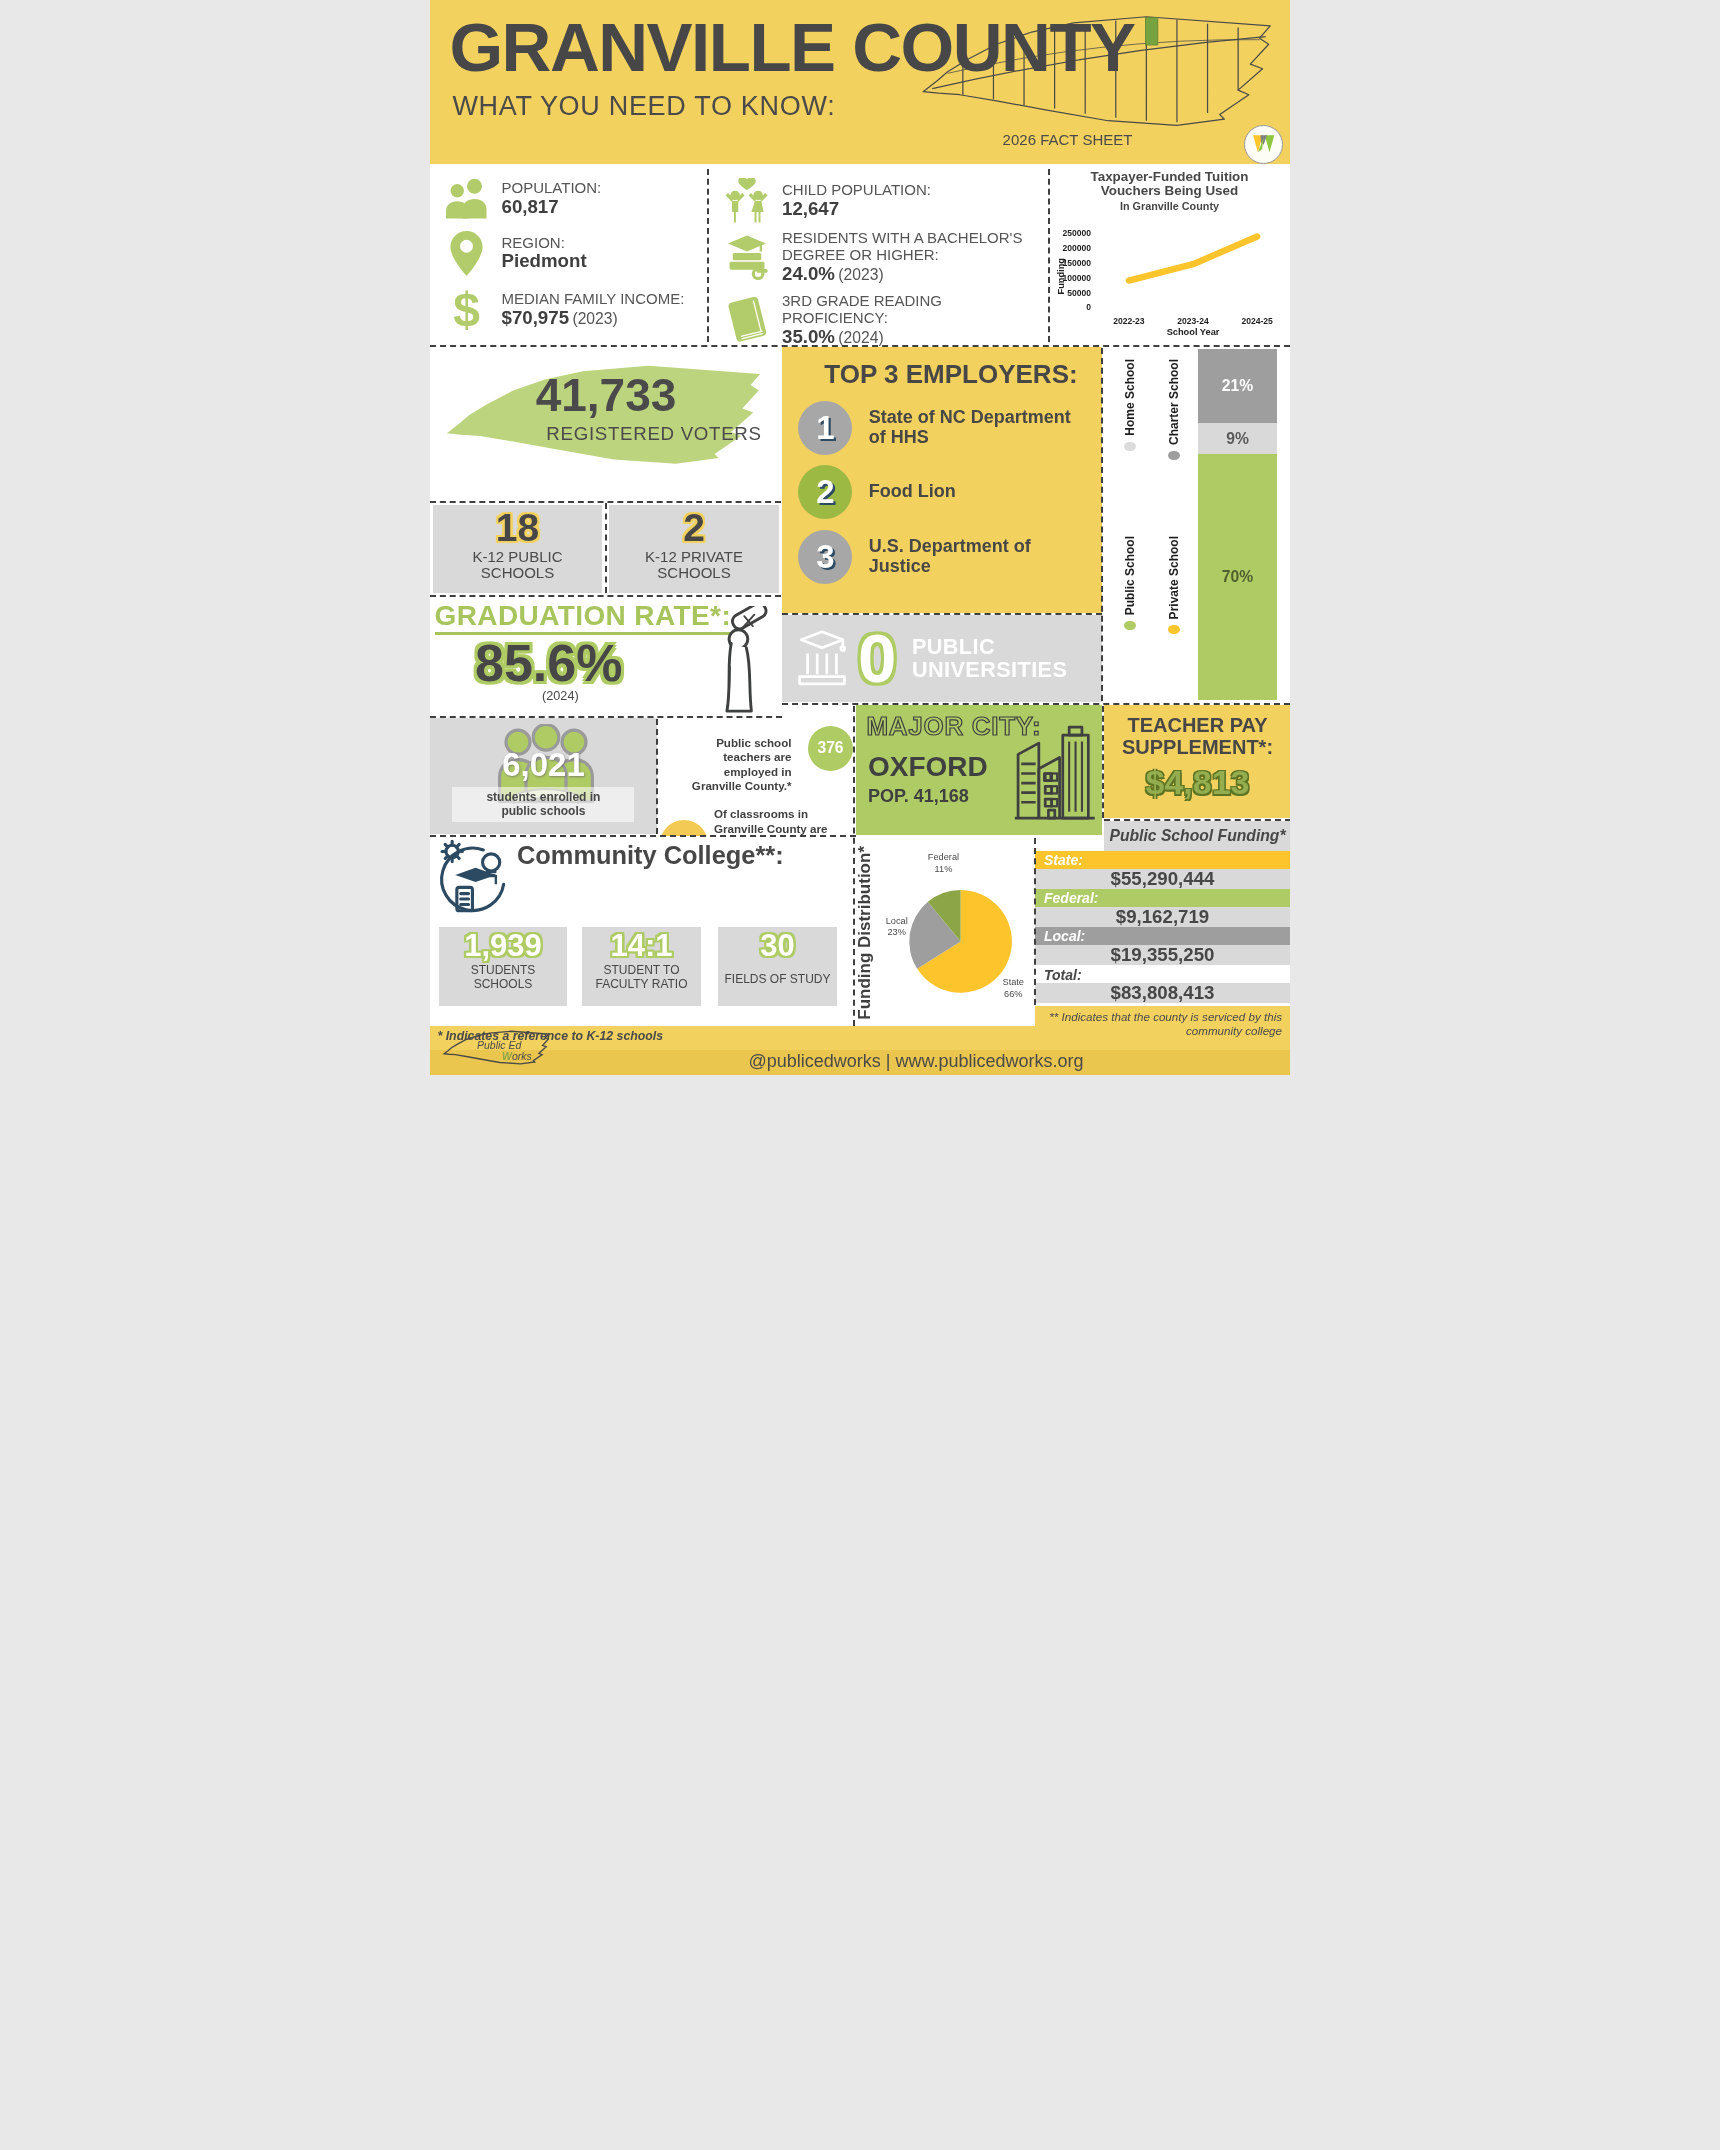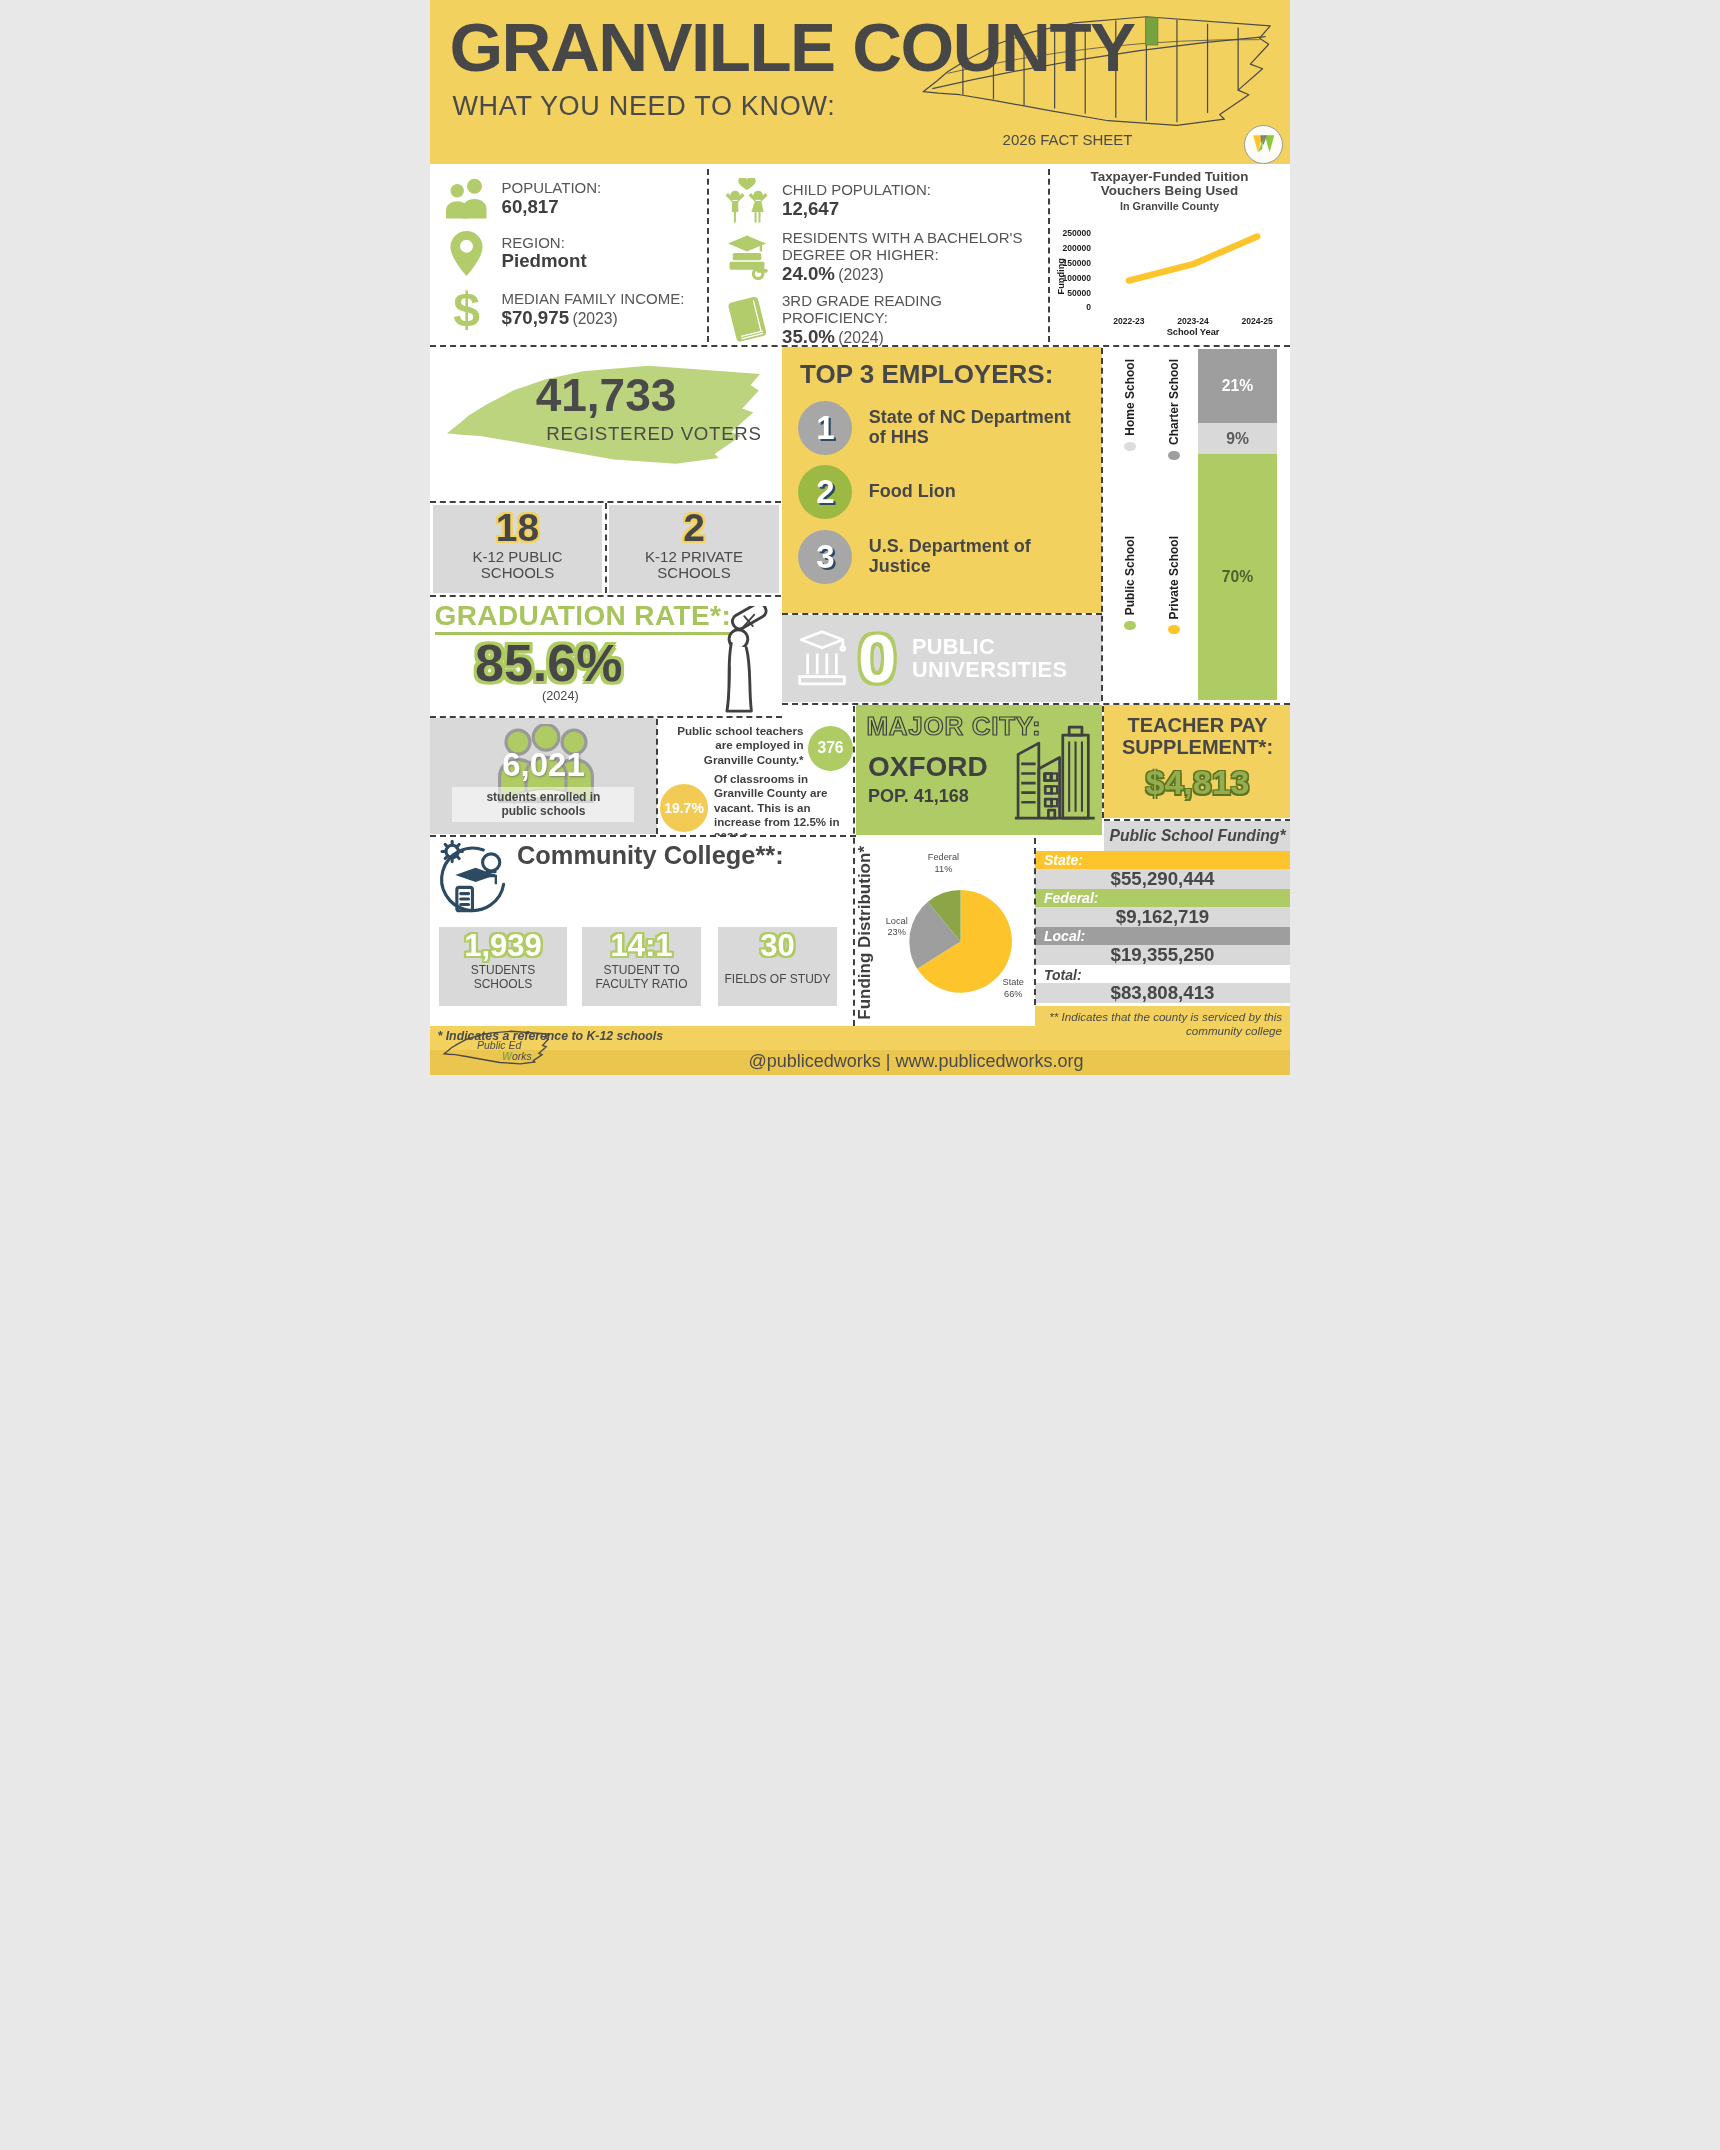--- a/index.html
+++ b/index.html
@@ -40,21 +40,21 @@
   .schoolbox .l{font-size:15px;color:#4a4a4a;line-height:1.1;}
   
   #grad{left:0;top:597px;width:352px;height:118px;}
   #grad .t{font-size:28px;font-weight:bold;color:#A8C45C;border-bottom:3px solid #A8C45C;display:inline-block;margin:3px 0 1.5px 4.5px;letter-spacing:0.4px;white-space:nowrap;}
   #grad .v{font-size:52px;font-weight:bold;color:#474747;margin-left:45px;line-height:1.0;
      text-shadow:-3px -3px 0 #AFCB64,3px -3px 0 #AFCB64,-3px 3px 0 #AFCB64,3px 3px 0 #AFCB64,0 -3px 0 #AFCB64,0 3px 0 #AFCB64,-3px 0 0 #AFCB64,3px 0 0 #AFCB64;}
   #grad .y{font-size:12.7px;color:#474747;margin-left:112px;}
   #grad svg{position:absolute;right:6px;top:9px;}
   
   #empl{left:352px;top:347px;width:320px;height:266px;background:#F2D15F;}
-  #empl .t{font-size:26px;font-weight:bold;color:#474747;margin:12px 0 4.5px 18px;white-space:nowrap;}
+  #empl .t{font-size:26px;font-weight:bold;color:#474747;margin:12px 0 4.5px 18px;white-space:nowrap;text-align:center;}
   .emp-item{display:flex;align-items:center;gap:16.4px;margin:10.5px 0 0 16.4px;}
   .emp-num{width:54px;height:54px;border-radius:50%;flex:none;display:flex;align-items:center;justify-content:center;
      font-size:33px;font-weight:bold;color:#fff;text-shadow:2.2px 2.2px 0 #2D4A63;}
   .emp-name{font-size:18px;font-weight:bold;color:#474747;line-height:1.1;width:217px;}
   
   #univ{left:352px;top:615px;width:320px;height:87px;background:#D9D9D9;display:flex;align-items:center;}
   #univ .zero{font-size:69px;font-weight:bold;color:#fff;line-height:1;margin:0 7.5px 0 4.5px;
      text-shadow:-3px -3px 0 #AFCB64,3px -3px 0 #AFCB64,-3px 3px 0 #AFCB64,3px 3px 0 #AFCB64,0 -3px 0 #AFCB64,0 3px 0 #AFCB64,-3px 0 0 #AFCB64,3px 0 0 #AFCB64;}
   #univ .cap{font-size:21.7px;font-weight:bold;color:#fff;line-height:1.05;letter-spacing:0.4px;margin-left:8px;}
   
@@ -66,21 +66,21 @@
   #stackbar{position:absolute;left:96px;top:2.2px;width:79px;height:351px;display:flex;flex-direction:column;}
   .seg{display:flex;align-items:center;justify-content:center;font-size:15.7px;font-weight:bold;}
   .seg0{color:#fff;}.seg1{color:#5a5a5a;}.seg2{color:#51602f;}
   
   #enroll{left:0;top:718px;width:227px;height:116px;background:#D9D9D9;}
   #enroll svg{position:absolute;left:60px;top:6px;}
   #enroll .n{position:absolute;left:0;top:28px;width:100%;text-align:center;font-size:33px;font-weight:bold;color:#fff;text-shadow:0.7px 0.7px 2.2px rgba(90,90,90,.6);z-index:2;}
   #enroll .l{position:absolute;left:22.4px;top:69px;width:182px;background:rgba(255,255,255,.55);font-size:12px;font-weight:bold;color:#474747;text-align:center;line-height:1.2;padding:3px 0;z-index:2;}
   #teach{left:227px;top:718px;width:199px;height:116px;background:#fff;}
   #teach .r1{display:flex;align-items:flex-start;gap:4.5px;padding:6px 3px 0 7.5px;}
-  #teach .r1 p{margin:0;font-size:11.6px;font-weight:bold;text-align:right;line-height:1.25;color:#3f3f3f;}
+  #teach .r1 p{margin:12px;font-size:11.6px;font-weight:bold;text-align:right;line-height:1.25;color:#3f3f3f;}
   .circ376{width:45px;height:45px;border-radius:50%;background:#AFCB64;color:#fff;font-size:15.7px;font-weight:bold;display:flex;align-items:center;justify-content:center;flex:none;margin-top:1.5px;}
   #teach .r2{display:flex;align-items:center;gap:6px;padding:1.5px 4.5px 0 3px;}
   #teach .r2 p{margin:0;font-size:11.6px;font-weight:bold;text-align:left;line-height:1.25;color:#3f3f3f;}
   .circ197{width:48px;height:48px;border-radius:50%;background:#F3CB54;color:#fff;font-size:14px;font-weight:bold;display:flex;align-items:center;justify-content:center;flex:none;}
   #city{left:426px;top:705px;width:246px;height:130px;background:#AECB66;}
   #city .t{position:absolute;left:10.5px;top:6px;font-size:26px;font-weight:bold;letter-spacing:0.7px;color:transparent;-webkit-text-stroke:1.2px #3f4040;white-space:nowrap;}
   #city .n{position:absolute;left:12px;top:46px;font-size:28px;font-weight:bold;color:#3f4040;}
   #city .p{position:absolute;left:12px;top:81px;font-size:18px;font-weight:bold;color:#3f4040;}
   #city svg{position:absolute;right:4.5px;top:19.4px;}
   #tpay{left:674px;top:705px;width:187px;height:113px;background:#F2D15F;text-align:center;}

